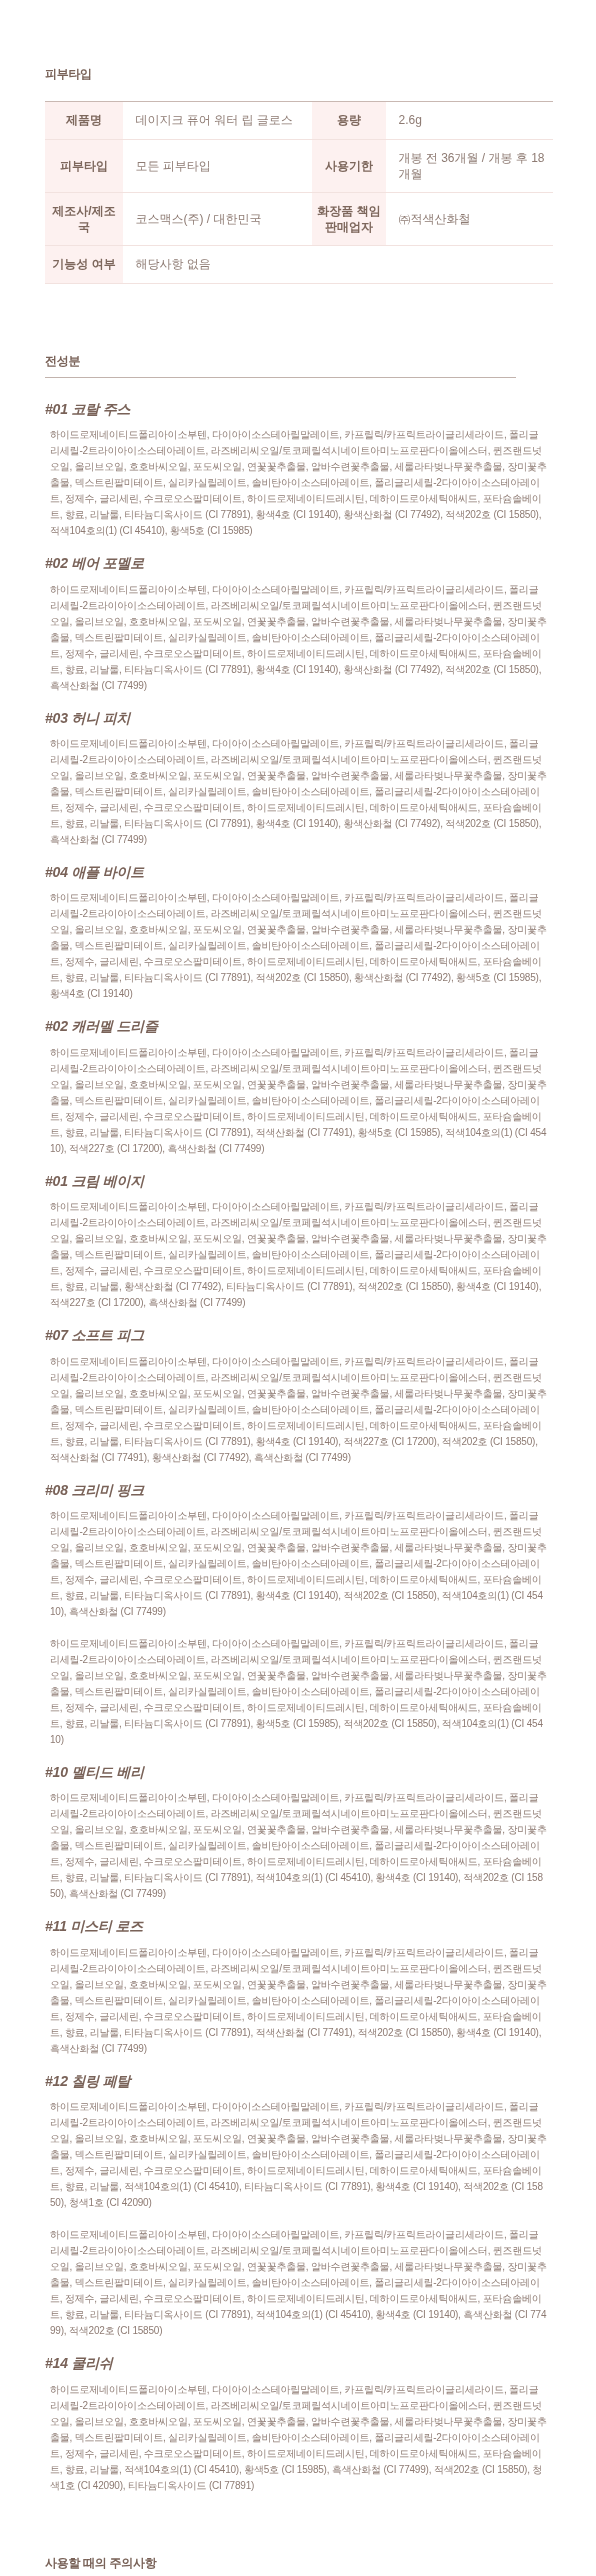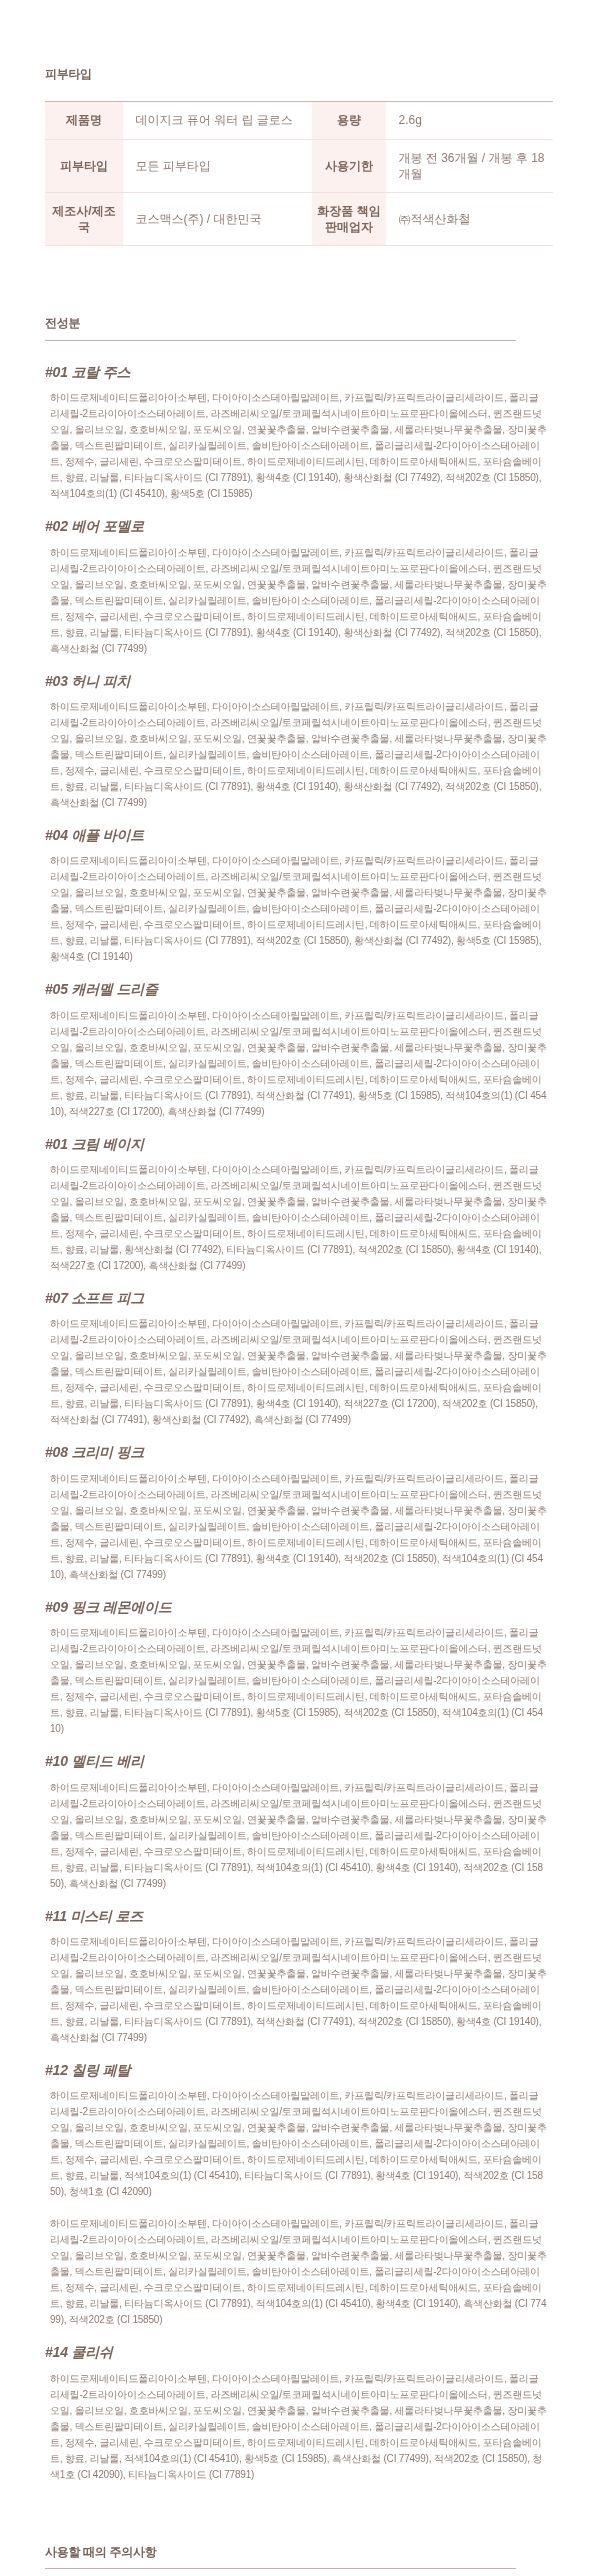--- a/index.html
+++ b/index.html
@@ -77,20 +77,24 @@
             <td class="value-cell">모든 피부타입</td>
             <th class="label-cell">사용기한</th>
             <td class="value-cell">개봉 전 36개월 / 개봉 후 18개월</td>
           </tr>
           <tr>
             <th class="label-cell">제조사/제조국</th>
             <td class="value-cell">코스맥스(주) / 대한민국</td>
             <th class="label-cell">화장품 책임판매업자</th>
             <td class="value-cell">㈜적색산화철</td>
           </tr>
+          <tr>
+            <th class="label-cell">기능성 여부</th>
+            <td class="value-cell" colspan="3">해당사항 없음</td>
+          </tr>
         </tbody>
     </table>
   </section>
 
   <section class="ingredients-section">
     <h2 class="section-title">전성분</h2>
     <hr class="rule">
     <div id="shade-list">
         <div class="shade-block">
           <h3 class="shade-name">#01 코랄 주스</h3>
@@ -102,37 +106,36 @@
         </div>
         <div class="shade-block">
           <h3 class="shade-name">#03 허니 피치</h3>
           <p class="shade-ingredients">하이드로제네이티드폴리아이소부텐, 다이아이소스테아릴말레이트, 카프릴릭/카프릭트라이글리세라이드, 폴리글리세릴-2트라이아이소스테아레이트, 라즈베리씨오일/토코페릴석시네이트아미노프로판다이올에스터, 퀸즈랜드넛오일, 올리브오일, 호호바씨오일, 포도씨오일, 연꽃꽃추출물, 알바수련꽃추출물, 세룰라타벚나무꽃추출물, 장미꽃추출물, 덱스트린팔미테이트, 실리카실릴레이트, 솔비탄아이소스테아레이트, 폴리글리세릴-2다이아이소스테아레이트, 정제수, 글리세린, 수크로오스팔미테이트, 하이드로제네이티드레시틴, 데하이드로아세틱애씨드, 포타슘솔베이트, 향료, 리날룰, 티타늄디옥사이드 (CI 77891), 황색4호 (CI 19140), 황색산화철 (CI 77492), 적색202호 (CI 15850), 흑색산화철 (CI 77499)</p>
         </div>
         <div class="shade-block">
           <h3 class="shade-name">#04 애플 바이트</h3>
           <p class="shade-ingredients">하이드로제네이티드폴리아이소부텐, 다이아이소스테아릴말레이트, 카프릴릭/카프릭트라이글리세라이드, 폴리글리세릴-2트라이아이소스테아레이트, 라즈베리씨오일/토코페릴석시네이트아미노프로판다이올에스터, 퀸즈랜드넛오일, 올리브오일, 호호바씨오일, 포도씨오일, 연꽃꽃추출물, 알바수련꽃추출물, 세룰라타벚나무꽃추출물, 장미꽃추출물, 덱스트린팔미테이트, 실리카실릴레이트, 솔비탄아이소스테아레이트, 폴리글리세릴-2다이아이소스테아레이트, 정제수, 글리세린, 수크로오스팔미테이트, 하이드로제네이티드레시틴, 데하이드로아세틱애씨드, 포타슘솔베이트, 향료, 리날룰, 티타늄디옥사이드 (CI 77891), 적색202호 (CI 15850), 황색산화철 (CI 77492), 황색5호 (CI 15985), 황색4호 (CI 19140)</p>
         </div>
         <div class="shade-block">
-          <h3 class="shade-name">#05 캐러멜 드리즐</h3>
+          <h3 class="shade-name">#02 캐러멜 드리즐</h3>
           <p class="shade-ingredients">하이드로제네이티드폴리아이소부텐, 다이아이소스테아릴말레이트, 카프릴릭/카프릭트라이글리세라이드, 폴리글리세릴-2트라이아이소스테아레이트, 라즈베리씨오일/토코페릴석시네이트아미노프로판다이올에스터, 퀸즈랜드넛오일, 올리브오일, 호호바씨오일, 포도씨오일, 연꽃꽃추출물, 알바수련꽃추출물, 세룰라타벚나무꽃추출물, 장미꽃추출물, 덱스트린팔미테이트, 실리카실릴레이트, 솔비탄아이소스테아레이트, 폴리글리세릴-2다이아이소스테아레이트, 정제수, 글리세린, 수크로오스팔미테이트, 하이드로제네이티드레시틴, 데하이드로아세틱애씨드, 포타슘솔베이트, 향료, 리날룰, 티타늄디옥사이드 (CI 77891), 적색산화철 (CI 77491), 황색5호 (CI 15985), 적색104호의(1) (CI 45410), 적색227호 (CI 17200), 흑색산화철 (CI 77499)</p>
         </div>
         <div class="shade-block">
           <h3 class="shade-name">#01 크림 베이지</h3>
           <p class="shade-ingredients">하이드로제네이티드폴리아이소부텐, 다이아이소스테아릴말레이트, 카프릴릭/카프릭트라이글리세라이드, 폴리글리세릴-2트라이아이소스테아레이트, 라즈베리씨오일/토코페릴석시네이트아미노프로판다이올에스터, 퀸즈랜드넛오일, 올리브오일, 호호바씨오일, 포도씨오일, 연꽃꽃추출물, 알바수련꽃추출물, 세룰라타벚나무꽃추출물, 장미꽃추출물, 덱스트린팔미테이트, 실리카실릴레이트, 솔비탄아이소스테아레이트, 폴리글리세릴-2다이아이소스테아레이트, 정제수, 글리세린, 수크로오스팔미테이트, 하이드로제네이티드레시틴, 데하이드로아세틱애씨드, 포타슘솔베이트, 향료, 리날룰, 황색산화철 (CI 77492), 티타늄디옥사이드 (CI 77891), 적색202호 (CI 15850), 황색4호 (CI 19140), 적색227호 (CI 17200), 흑색산화철 (CI 77499)</p>
         </div>
         <div class="shade-block">
           <h3 class="shade-name">#07 소프트 피그</h3>
           <p class="shade-ingredients">하이드로제네이티드폴리아이소부텐, 다이아이소스테아릴말레이트, 카프릴릭/카프릭트라이글리세라이드, 폴리글리세릴-2트라이아이소스테아레이트, 라즈베리씨오일/토코페릴석시네이트아미노프로판다이올에스터, 퀸즈랜드넛오일, 올리브오일, 호호바씨오일, 포도씨오일, 연꽃꽃추출물, 알바수련꽃추출물, 세룰라타벚나무꽃추출물, 장미꽃추출물, 덱스트린팔미테이트, 실리카실릴레이트, 솔비탄아이소스테아레이트, 폴리글리세릴-2다이아이소스테아레이트, 정제수, 글리세린, 수크로오스팔미테이트, 하이드로제네이티드레시틴, 데하이드로아세틱애씨드, 포타슘솔베이트, 향료, 리날룰, 티타늄디옥사이드 (CI 77891), 황색4호 (CI 19140), 적색227호 (CI 17200), 적색202호 (CI 15850), 적색산화철 (CI 77491), 황색산화철 (CI 77492), 흑색산화철 (CI 77499)</p>
         </div>
         <div class="shade-block">
           <h3 class="shade-name">#08 크리미 핑크</h3>
           <p class="shade-ingredients">하이드로제네이티드폴리아이소부텐, 다이아이소스테아릴말레이트, 카프릴릭/카프릭트라이글리세라이드, 폴리글리세릴-2트라이아이소스테아레이트, 라즈베리씨오일/토코페릴석시네이트아미노프로판다이올에스터, 퀸즈랜드넛오일, 올리브오일, 호호바씨오일, 포도씨오일, 연꽃꽃추출물, 알바수련꽃추출물, 세룰라타벚나무꽃추출물, 장미꽃추출물, 덱스트린팔미테이트, 실리카실릴레이트, 솔비탄아이소스테아레이트, 폴리글리세릴-2다이아이소스테아레이트, 정제수, 글리세린, 수크로오스팔미테이트, 하이드로제네이티드레시틴, 데하이드로아세틱애씨드, 포타슘솔베이트, 향료, 리날룰, 티타늄디옥사이드 (CI 77891), 황색4호 (CI 19140), 적색202호 (CI 15850), 적색104호의(1) (CI 45410), 흑색산화철 (CI 77499)</p>
         </div>
         <div class="shade-block">
-          <h3 class="shade-name">#09 핑크 레몬에이드</h3>
           <p class="shade-ingredients">하이드로제네이티드폴리아이소부텐, 다이아이소스테아릴말레이트, 카프릴릭/카프릭트라이글리세라이드, 폴리글리세릴-2트라이아이소스테아레이트, 라즈베리씨오일/토코페릴석시네이트아미노프로판다이올에스터, 퀸즈랜드넛오일, 올리브오일, 호호바씨오일, 포도씨오일, 연꽃꽃추출물, 알바수련꽃추출물, 세룰라타벚나무꽃추출물, 장미꽃추출물, 덱스트린팔미테이트, 실리카실릴레이트, 솔비탄아이소스테아레이트, 폴리글리세릴-2다이아이소스테아레이트, 정제수, 글리세린, 수크로오스팔미테이트, 하이드로제네이티드레시틴, 데하이드로아세틱애씨드, 포타슘솔베이트, 향료, 리날룰, 티타늄디옥사이드 (CI 77891), 황색5호 (CI 15985), 적색202호 (CI 15850), 적색104호의(1) (CI 45410)</p>
         </div>
         <div class="shade-block">
           <h3 class="shade-name">#10 멜티드 베리</h3>
           <p class="shade-ingredients">하이드로제네이티드폴리아이소부텐, 다이아이소스테아릴말레이트, 카프릴릭/카프릭트라이글리세라이드, 폴리글리세릴-2트라이아이소스테아레이트, 라즈베리씨오일/토코페릴석시네이트아미노프로판다이올에스터, 퀸즈랜드넛오일, 올리브오일, 호호바씨오일, 포도씨오일, 연꽃꽃추출물, 알바수련꽃추출물, 세룰라타벚나무꽃추출물, 장미꽃추출물, 덱스트린팔미테이트, 실리카실릴레이트, 솔비탄아이소스테아레이트, 폴리글리세릴-2다이아이소스테아레이트, 정제수, 글리세린, 수크로오스팔미테이트, 하이드로제네이티드레시틴, 데하이드로아세틱애씨드, 포타슘솔베이트, 향료, 리날룰, 티타늄디옥사이드 (CI 77891), 적색104호의(1) (CI 45410), 황색4호 (CI 19140), 적색202호 (CI 15850), 흑색산화철 (CI 77499)</p>
         </div>
         <div class="shade-block">
           <h3 class="shade-name">#11 미스티 로즈</h3>
           <p class="shade-ingredients">하이드로제네이티드폴리아이소부텐, 다이아이소스테아릴말레이트, 카프릴릭/카프릭트라이글리세라이드, 폴리글리세릴-2트라이아이소스테아레이트, 라즈베리씨오일/토코페릴석시네이트아미노프로판다이올에스터, 퀸즈랜드넛오일, 올리브오일, 호호바씨오일, 포도씨오일, 연꽃꽃추출물, 알바수련꽃추출물, 세룰라타벚나무꽃추출물, 장미꽃추출물, 덱스트린팔미테이트, 실리카실릴레이트, 솔비탄아이소스테아레이트, 폴리글리세릴-2다이아이소스테아레이트, 정제수, 글리세린, 수크로오스팔미테이트, 하이드로제네이티드레시틴, 데하이드로아세틱애씨드, 포타슘솔베이트, 향료, 리날룰, 티타늄디옥사이드 (CI 77891), 적색산화철 (CI 77491), 적색202호 (CI 15850), 황색4호 (CI 19140), 흑색산화철 (CI 77499)</p>
         </div>

